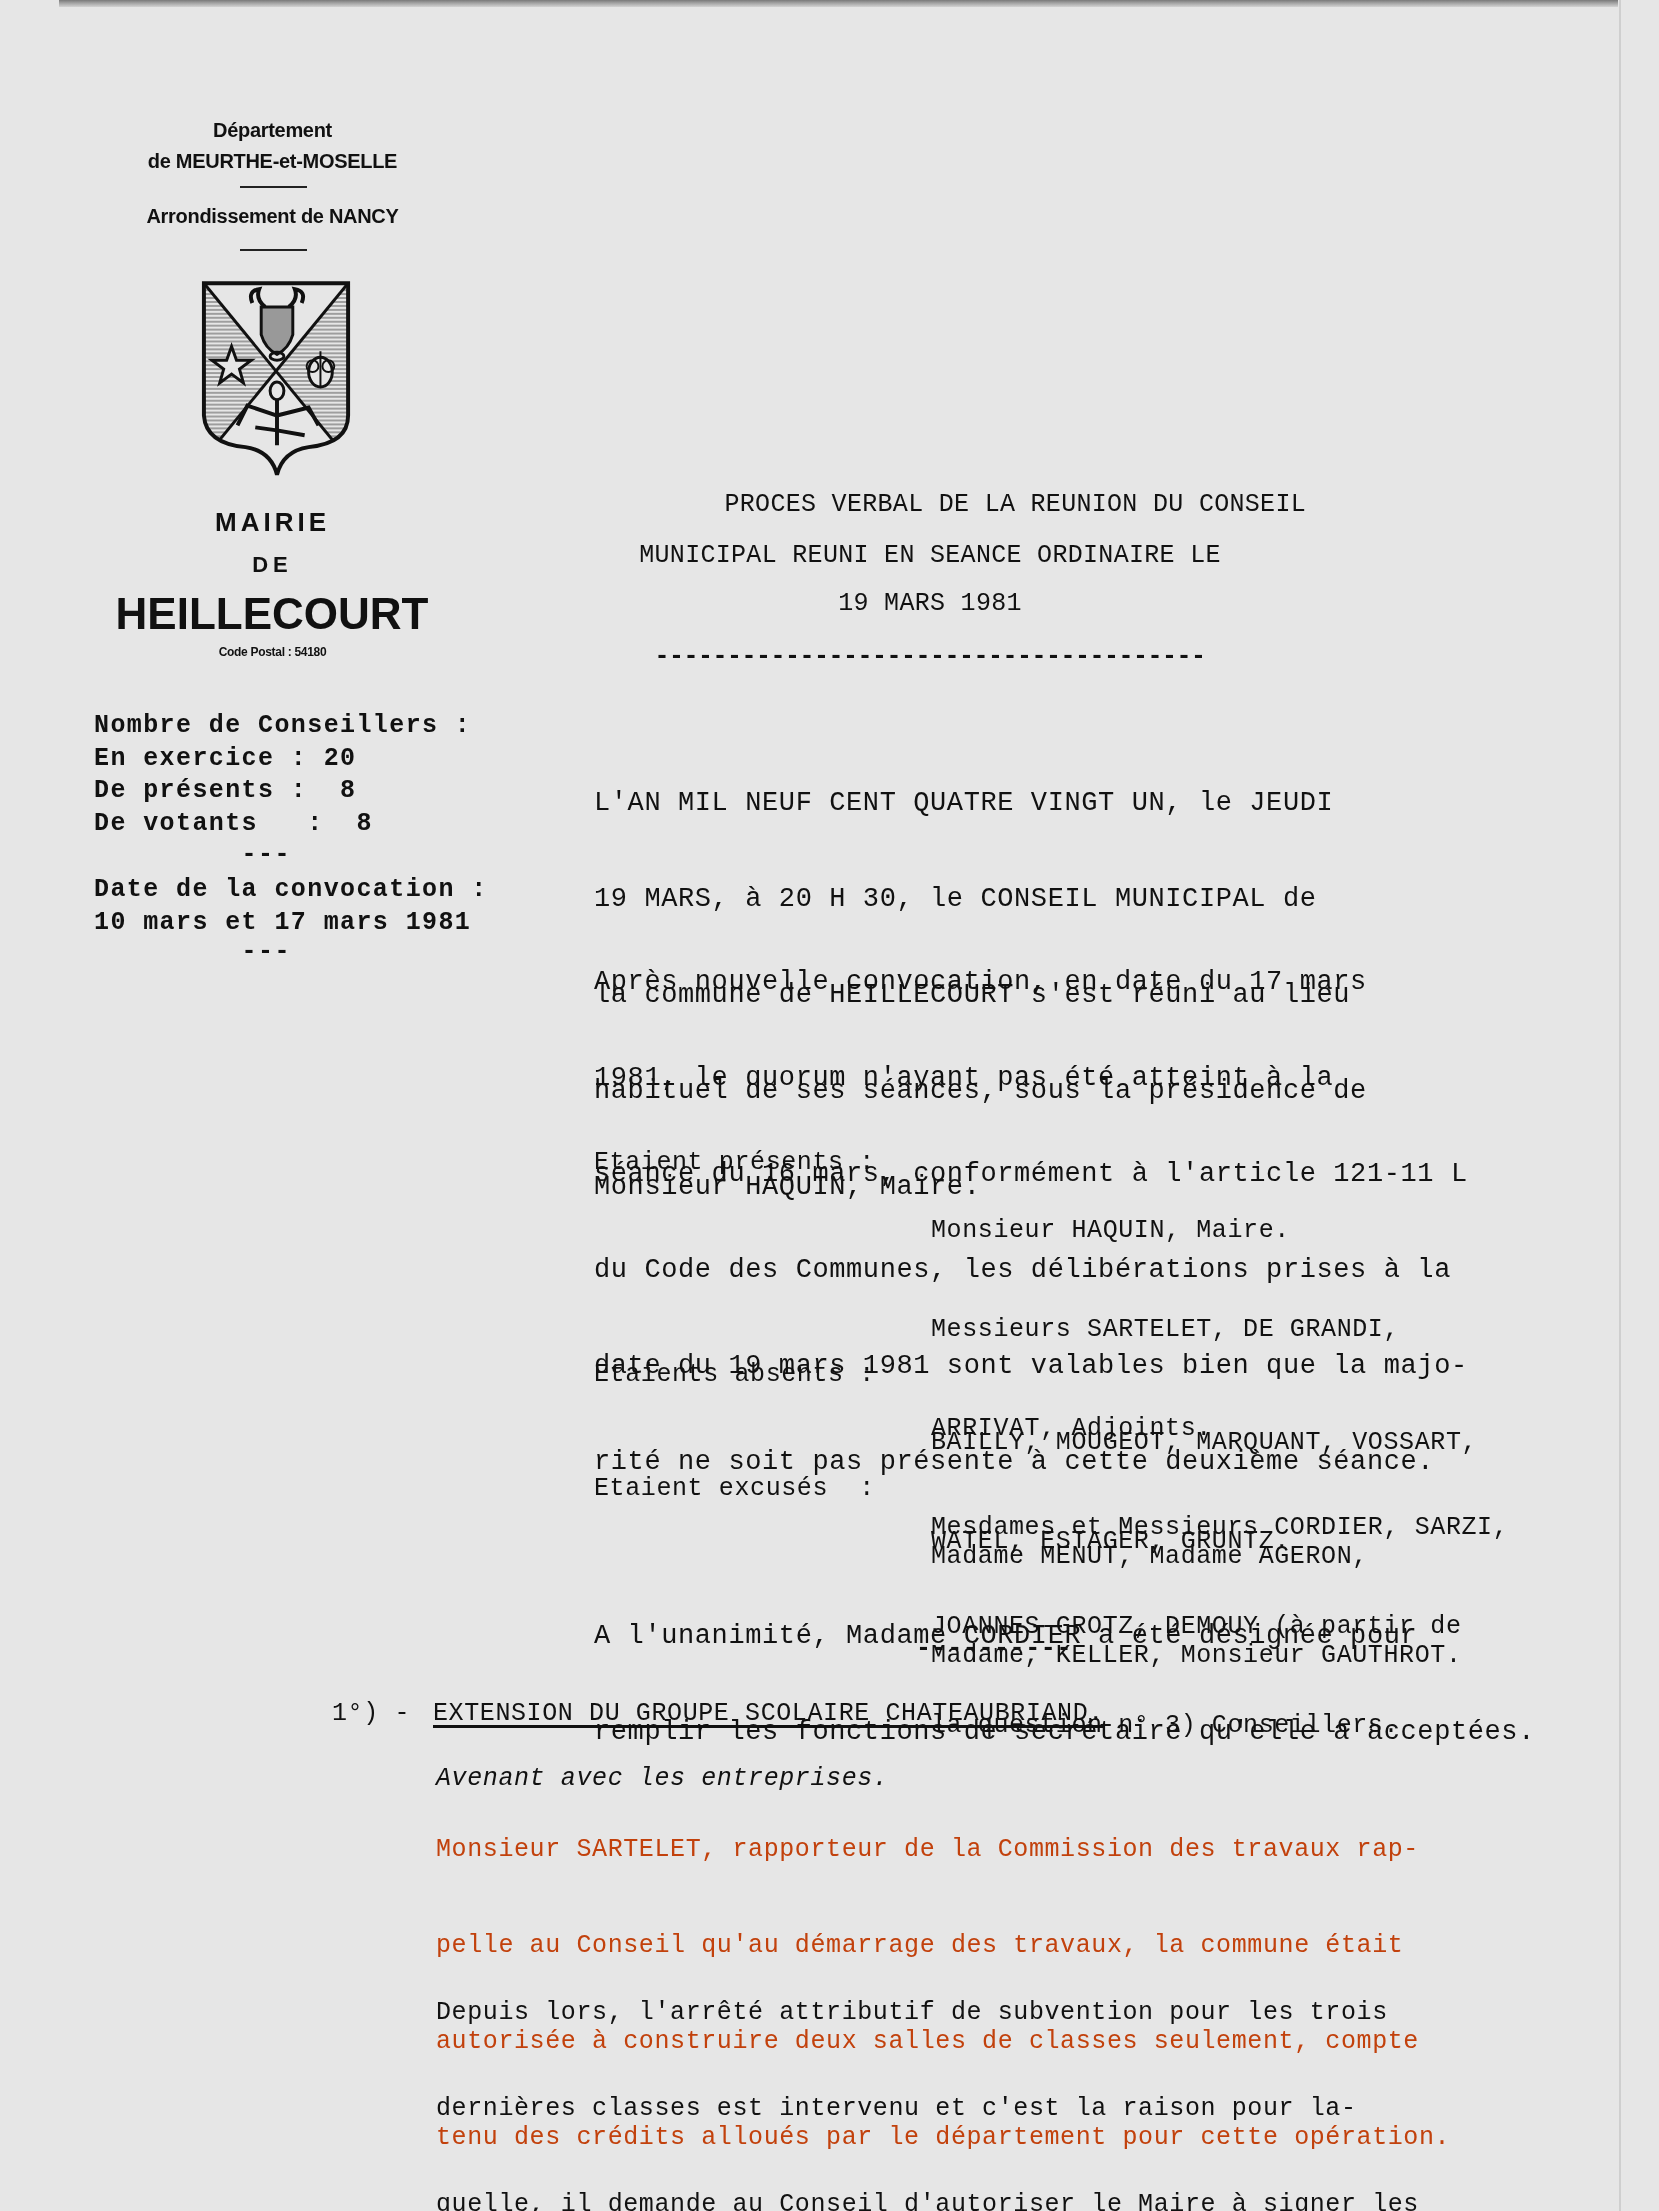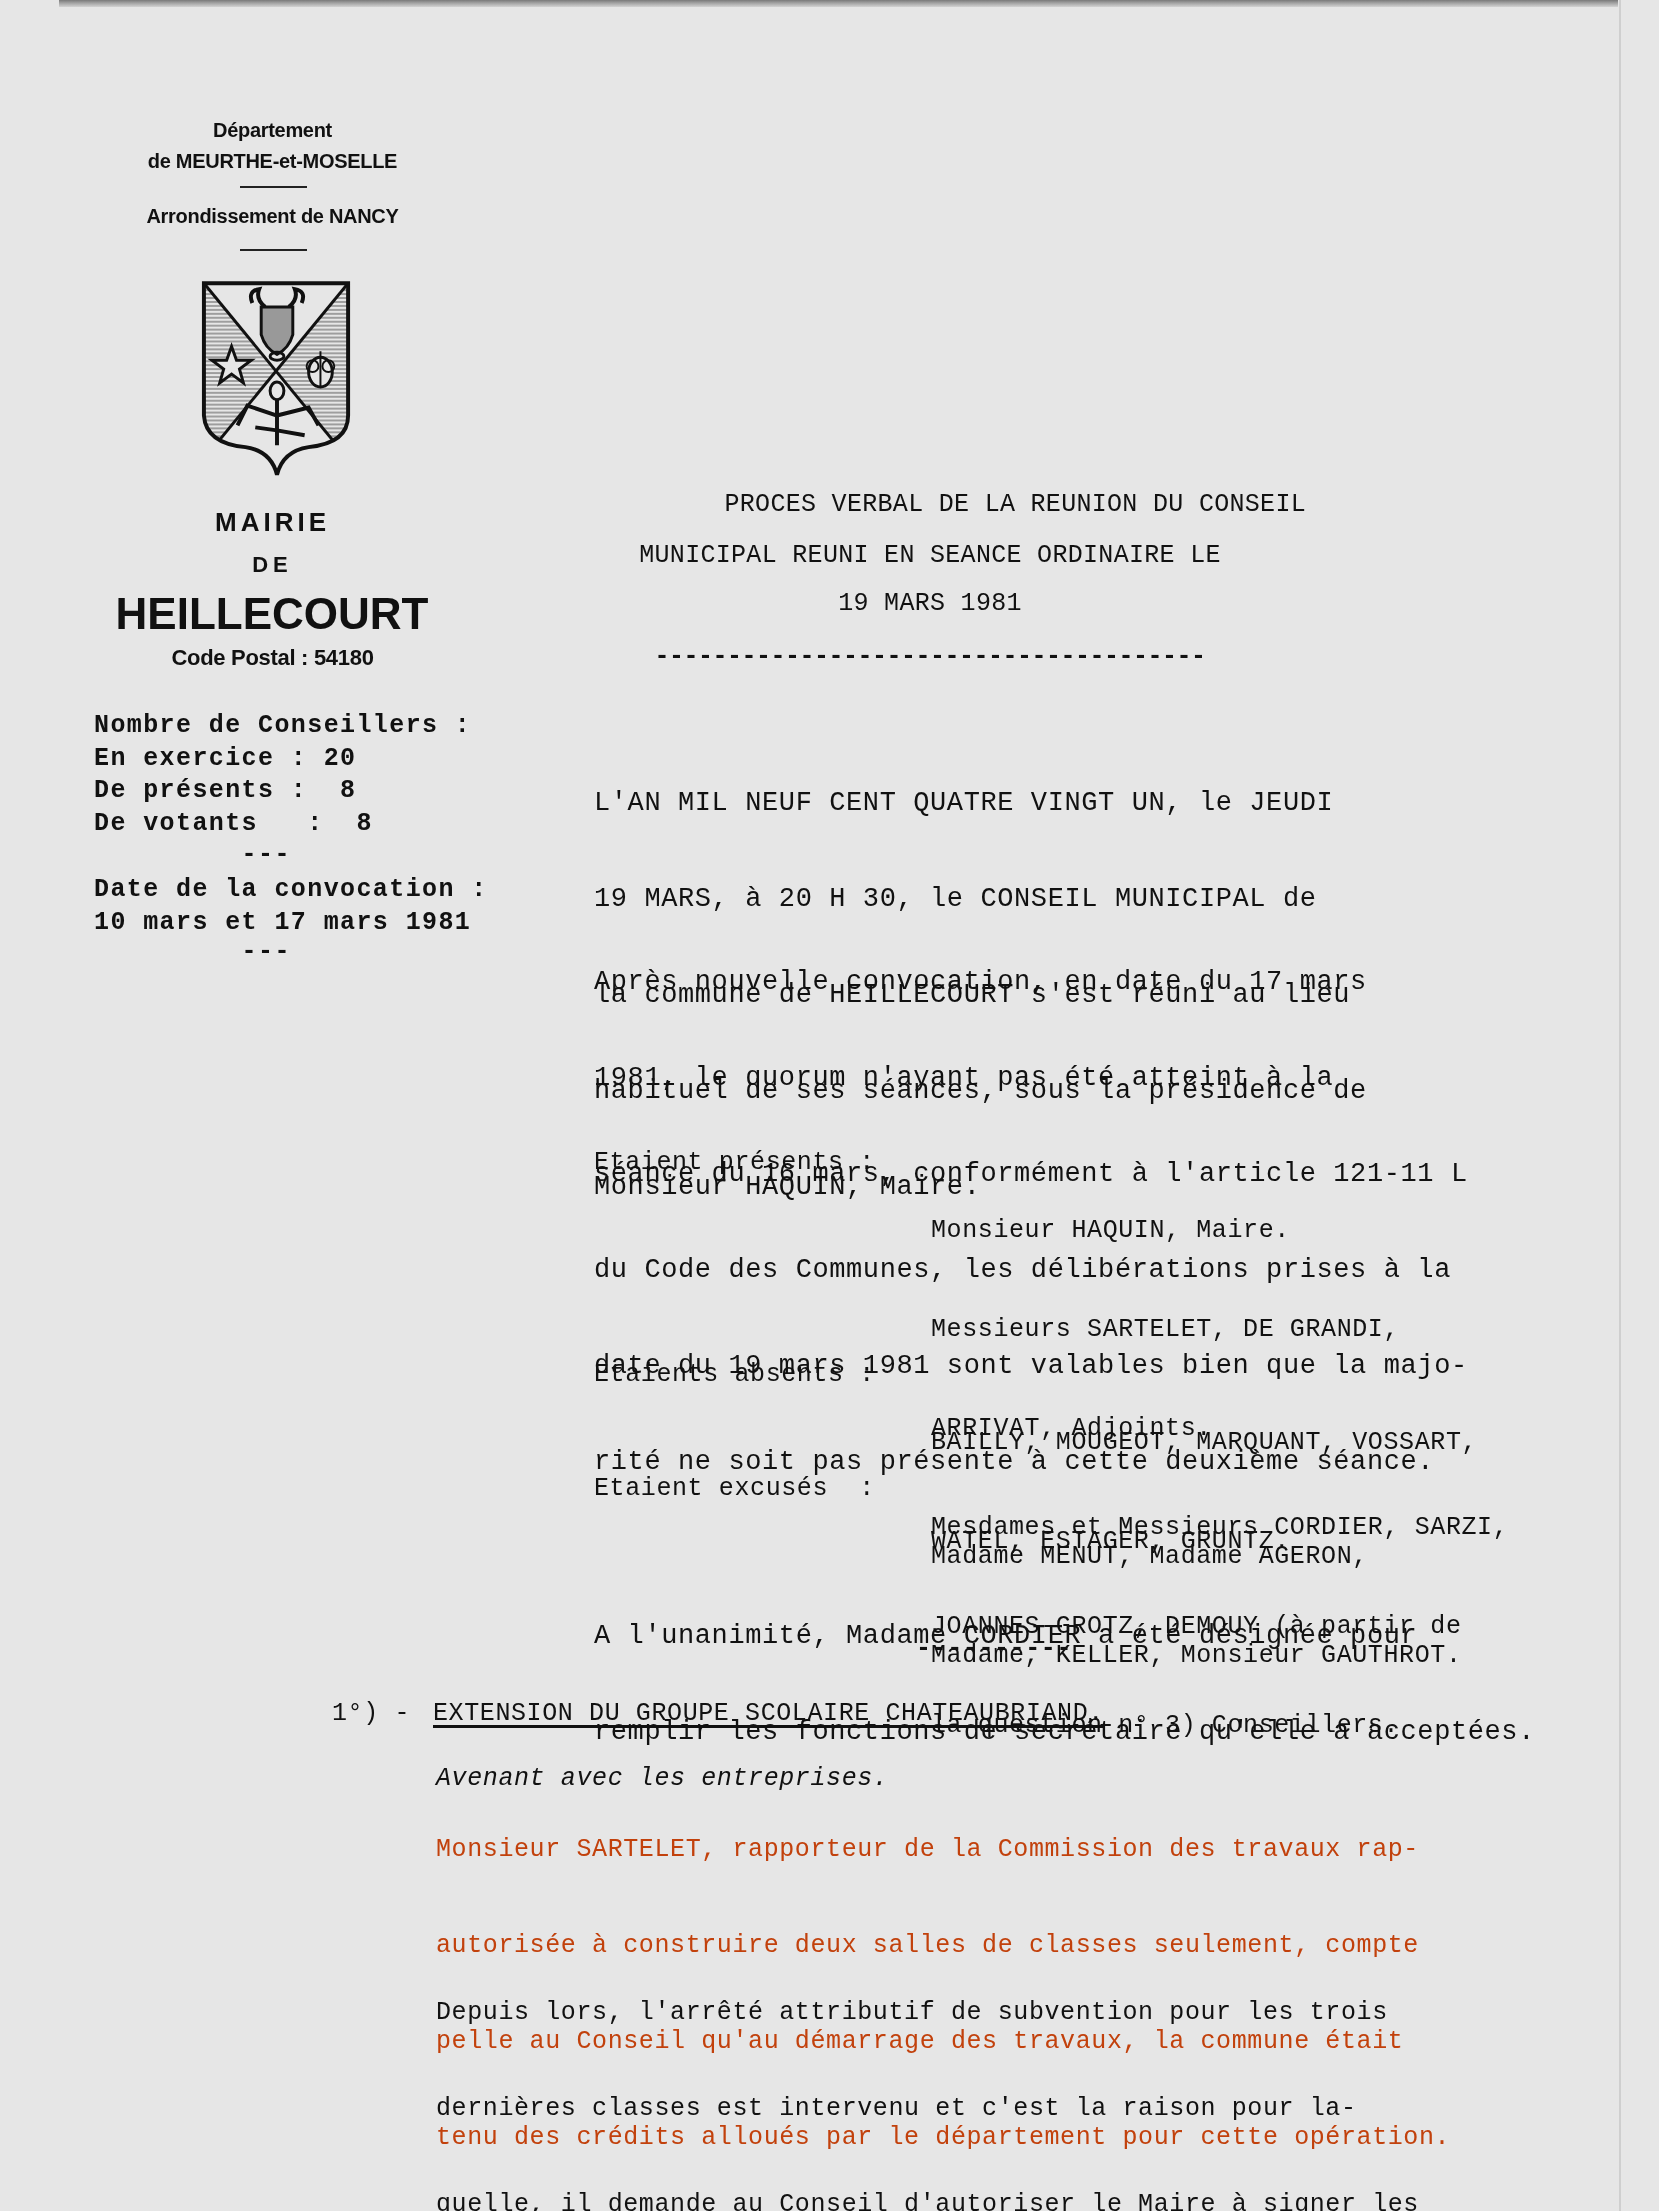--- a/index.html
+++ b/index.html
@@ -74,21 +74,21 @@
     <path d="M80 112 V170" stroke="#111" stroke-width="4"></path>
     <ellipse cx="80" cy="115" rx="7" ry="9" fill="#e6e6e6" stroke="#111" stroke-width="3"></ellipse>
     <path d="M80 140 L50 130 L40 150 M80 140 L112 132 L122 150 M80 155 L58 152 M80 155 L108 160" stroke="#111" stroke-width="4" fill="none"></path>
   </g>
   <path d="M6 6 H152 V140 Q152 168 112 172 Q86 176 80 200 Q74 176 48 172 Q8 168 6 140 Z" fill="none" stroke="#111" stroke-width="4"></path>
 </svg>
 
 <div class="abs hdr sans" style="top:507px; font-size:26px; letter-spacing:4px;">MAIRIE</div>
 <div class="abs hdr sans" style="top:552px; font-size:22px; letter-spacing:5px;">DE</div>
 <div class="abs hdr sans" style="top:589px; font-size:44px; letter-spacing:0px; left:89px; width:366px;">HEILLECOURT</div>
-<div class="abs hdr sans" style="top:645px; font-size:22px;">Code Postal : 54180</div>
+<div class="abs hdr sans" style="top:645px; font-size:12px;">Code Postal : 54180</div>
 
 <div class="abs title-line" style="top:490px;text-align:right;">PROCES VERBAL DE LA REUNION DU CONSEIL</div>
 <div class="abs title-line" style="top:541px;">MUNICIPAL REUNI EN SEANCE ORDINAIRE LE</div>
 <div class="abs title-line" style="top:589px;">19 MARS 1981</div>
 <div class="abs title-line" style="top:642px; font-weight:bold; letter-spacing:-0.5px;">--------------------------------------</div>
 
 <div class="abs stat" style="top:711px;">Nombre de Conseillers :</div>
 <div class="abs stat" style="top:744px;">En exercice : 20</div>
 <div class="abs stat" style="top:776px;">De présents :  8</div>
 <div class="abs stat" style="top:809px;">De votants   :  8</div>
@@ -141,22 +141,22 @@
   <div>remplir les fonctions de secrétaire qu'elle a acceptées.</div>
 </div>
 <div class="abs sec" style="left:916px; top:1634px; font-weight:bold;">----------</div>
 
 <div class="abs sec" style="left:332px; top:1699px;">1°) -</div>
 <div class="abs sec u" style="left:433px; top:1699px;">EXTENSION DU GROUPE SCOLAIRE CHATEAUBRIAND.</div>
 <div class="abs sec" style="left:436px; top:1764px;font-style:italic;">Avenant avec les entreprises.</div>
 
 <div class="abs sec-body faded" style="top:1770px;">
   <div>Monsieur SARTELET, rapporteur de la Commission des travaux rap-</div>
+  <div>pelle au Conseil qu'au démarrage des travaux, la commune était</div>
   <div>autorisée à construire deux salles de classes seulement, compte</div>
-  <div>pelle au Conseil qu'au démarrage des travaux, la commune était</div>
   <div>tenu des crédits alloués par le département pour cette opération.</div>
 </div>
 
 <div class="abs sec-body" style="top:1933px;">
   <div>Depuis lors, l'arrêté attributif de subvention pour les trois</div>
   <div>dernières classes est intervenu et c'est la raison pour la-</div>
   <div>quelle, il demande au Conseil d'autoriser le Maire à signer les</div>
   
   
   

